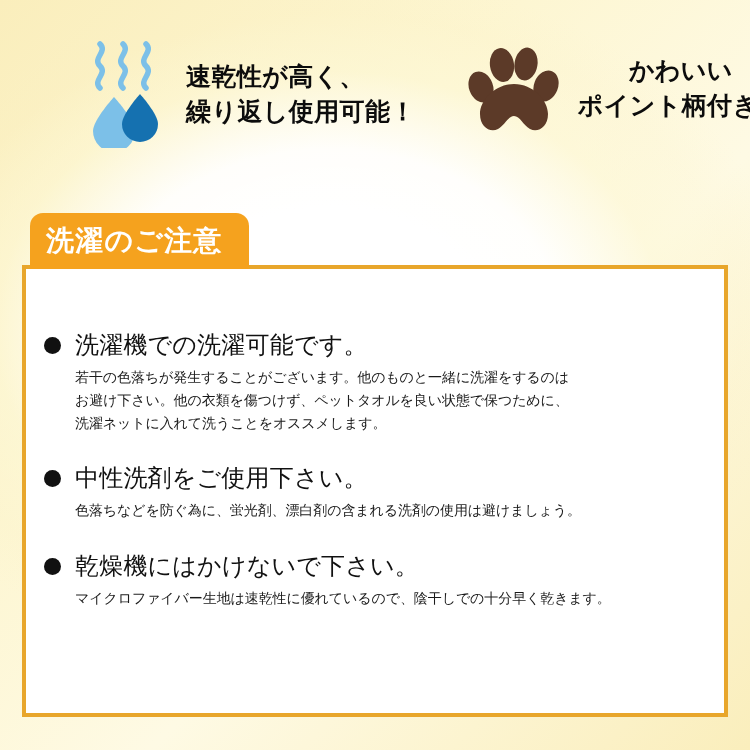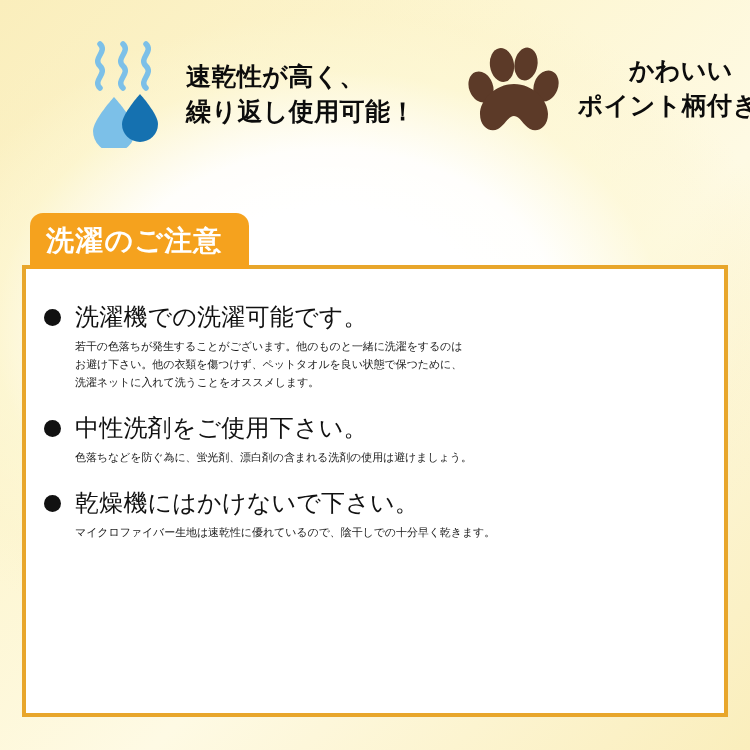--- a/index.html
+++ b/index.html
@@ -100,21 +100,21 @@
   
   .care-list {
     position: absolute;
     left: 22px;
     top: 265px;
     width: 706px;
     padding: 36px 20px 0 22px;
     box-sizing: border-box;
     z-index: 2;
   }
-  .care-item { margin-bottom: 20px; }
+  .care-item { margin-bottom: 20px; margin-top: 28px; }
   .care-item:last-child { margin-bottom: 0; }
 
   .care-head {
     display: flex;
     align-items: flex-start;
   }
   .care-dot {
     flex: 0 0 auto;
     width: 17px;
     height: 17px;
@@ -126,21 +126,21 @@
   .care-title {
     font-size: 24px;
     line-height: 1.3;
     color: #111111;
     letter-spacing: 0.2px;
     white-space: pre-line;
   }
   .care-body {
     margin-left: 31px;
     margin-top: 6px;
-    font-size: 11px;
+    font-size: 14px;
     line-height: 1.62;
     color: #1A1A1A;
     letter-spacing: -0.1px;
     white-space: pre-line;
   }
   .item-4 .care-title { line-height: 1.42; }
 </style>
 </head>
 <body>
 

